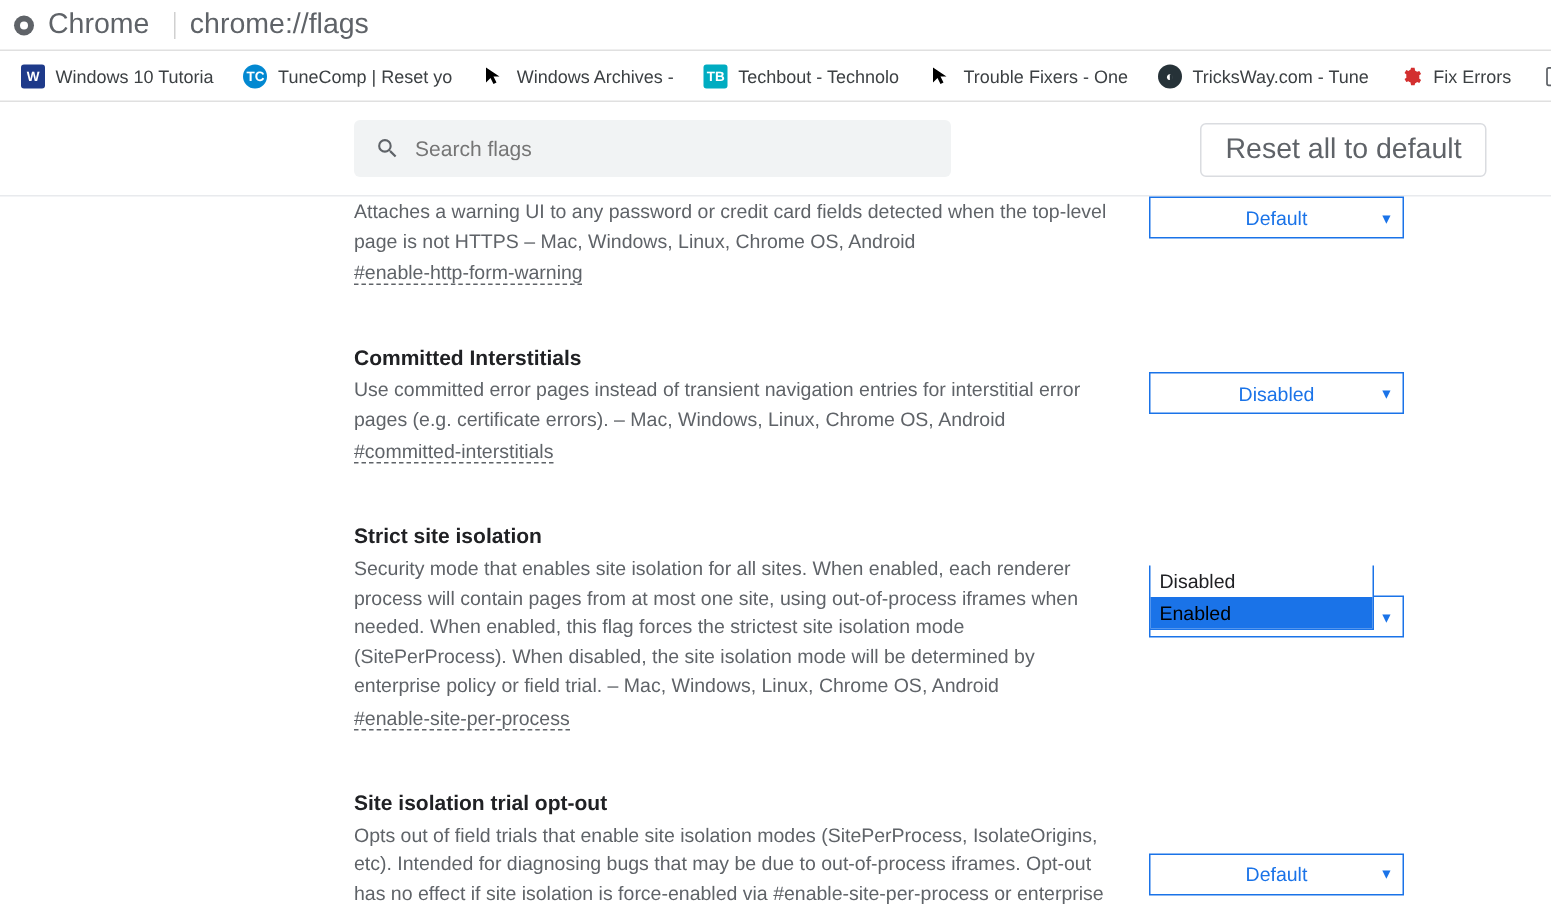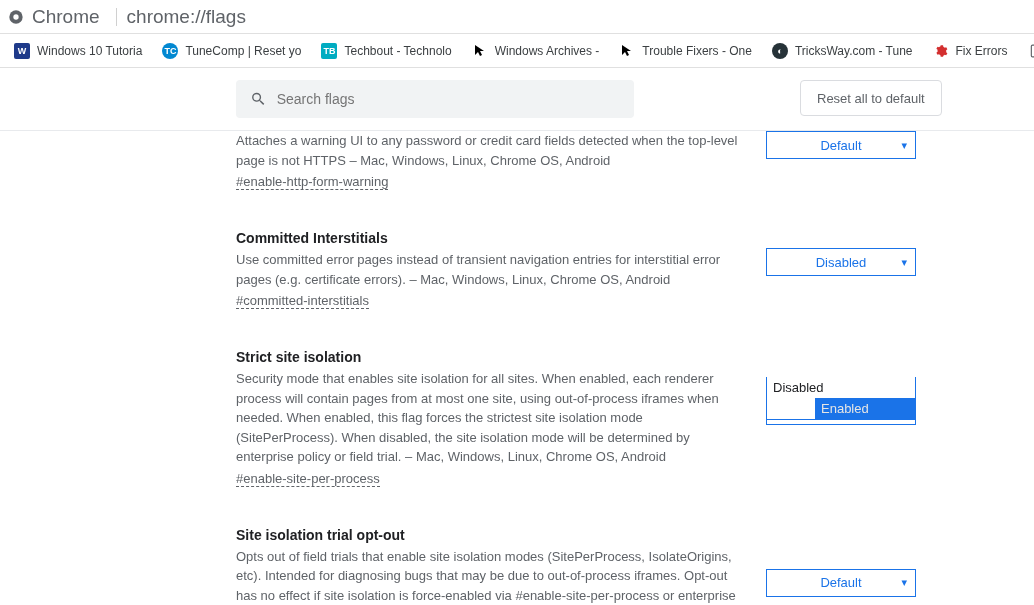--- a/index.html
+++ b/index.html
@@ -7,40 +7,40 @@
     
     .omnibox-bar { display: flex; align-items: center; height: 34px; border-bottom: 1px solid #e0e0e0; padding: 0 8px; }
     .chrome-icon { width: 16px; height: 16px; margin-right: 8px; display:inline-flex; align-items:center; justify-content:center; }
     .chrome-label { font-size: 19px; color: #5f6368; margin-right: 6px; }
     .omnibox-divider { width: 1px; height: 18px; background: #d0d0d0; margin: 0 10px; }
     .omnibox-url { font-size: 19px; color: #5f6368; }
     
     .bookmark-bar { display: flex; align-items: center; height: 34px; border-bottom: 1px solid #e0e0e0; padding: 0 4px; gap: 0; }
     .bookmark { display: flex; align-items: center; padding: 4px 10px; font-size: 12px; color: #3c4043; cursor: pointer; white-space: nowrap; }
     .bm-icon { width: 16px; height: 16px; margin-right: 7px; border-radius: 2px; display: inline-flex; align-items:center; justify-content:center; font-size:9px; font-weight:bold; }
-    .sticky-header { display:flex; align-items:flex-start; padding: 12px 0 12px 0; border-bottom:1px solid #e8eaed; }
+    .sticky-header { display:flex; align-items:flex-end; padding: 12px 0 12px 0; border-bottom:1px solid #e8eaed; }
     .search-box { margin-left: 236px; width: 398px; height: 38px; background: #f1f3f4; border-radius: 4px; display:flex; align-items:center; padding: 0 14px; }
     .search-box input { border:none; background:transparent; outline:none; font-size:14px; width:100%; color:#5f6368; }
-    .reset-btn { margin-left: 166px; height: 36px; padding: 0 16px; border: 1px solid #dadce0; border-radius: 4px; background: #fff; font-size: 13px; color: #5f6368; cursor: pointer; }
+    .reset-btn { margin-left: 166px; height: 36px; padding: 0 16px; border: 1px solid #dadce0; border-radius: 4px; background: #fff; font-size: 19px; color: #5f6368; cursor: pointer; }
     
     .flags-area { padding: 0 0 0 236px; width: 930px; }
     
     .flag-item { display:flex; padding: 20px 0 0 0; }
     .flag-text { width: 530px; padding-right: 20px; }
     .flag-title { font-size: 14px; font-weight: bold; color: #202124; margin-bottom: 4px; }
     .flag-desc { font-size: 13px; color: #5f6368; line-height: 1.5; margin-bottom: 4px; }
     .flag-hash { font-size: 13px; color: #5f6368; border-bottom: 1px dashed #5f6368; display:inline-block; cursor:pointer; }
     .flag-select-wrap { width: 150px; padding-top: 0px; position:relative; }
     
-    .flag-select { width: 150px; height: 28px; border:1px solid #1a73e8; background:#fff; color:#1a73e8; font-size:13px; display:flex; align-items:center; justify-content:center; position:relative; cursor:pointer; }
+    .flag-select { width: 170px; height: 28px; border:1px solid #1a73e8; background:#fff; color:#1a73e8; font-size:13px; display:flex; align-items:center; justify-content:center; position:relative; cursor:pointer; }
     .flag-select::after { content:"▾"; position:absolute; right:8px; color:#1a73e8; font-size:11px; }
     
     .dropdown-open { position:absolute; top:28px; left:0; width:150px; border:1px solid #1a73e8; border-top:none; background:#fff; z-index:10; }
     .dropdown-option { padding: 3px 6px; font-size:13px; color:#202124; cursor:pointer; }
-    .dropdown-option.highlight { background:#1a73e8; color:#e5e5e5;margin-left:48px; }
+    .dropdown-option.highlight { background:#1a73e8; color:#000000; }
     
     .search-icon-svg { width:18px; height:18px; margin-right:10px; fill:#5f6368;}
   </style>
 </head>
 <body>
 
 <div class="omnibox-bar">
   <span class="chrome-icon">
     <svg viewBox="0 0 24 24" width="16" height="16">
         <circle cx="12" cy="12" r="10" fill="#5f6368"></circle>
@@ -55,30 +55,30 @@
 <div class="bookmark-bar">
   <div class="bookmark">
     <span class="bm-icon" style="background:#1e3a8a;color:#fff">W</span>
     <span>Windows 10 Tutoria</span>
   </div>
   <div class="bookmark">
     <span class="bm-icon" style="background:#0288d1;color:#fff;border-radius:50%">TC</span>
     <span>TuneComp | Reset yo</span>
   </div>
   <div class="bookmark">
-    <span class="bm-icon" style="background:#00acc1;color:#fff">TB</span>
-    <span>Techbout - Technolo</span>
-  </div>
-  <div class="bookmark">
     <span class="bm-icon">
       <svg width="12" height="14" viewBox="0 0 12 14">
           <path d="M1 1 L1 11 L4 8 L6 12 L8 11 L6 7 L10 7 Z" fill="#000"></path>
         </svg>
     </span>
     <span>Windows Archives -</span>
+  </div>
+  <div class="bookmark">
+    <span class="bm-icon" style="background:#00acc1;color:#fff">TB</span>
+    <span>Techbout - Technolo</span>
   </div>
   <div class="bookmark">
     <span class="bm-icon">
       <svg width="12" height="14" viewBox="0 0 12 14">
           <path d="M1 1 L1 11 L4 8 L6 12 L8 11 L6 7 L10 7 Z" fill="#000"></path>
         </svg>
     </span>
     <span>Trouble Fixers - One</span>
   </div>
   <div class="bookmark">

